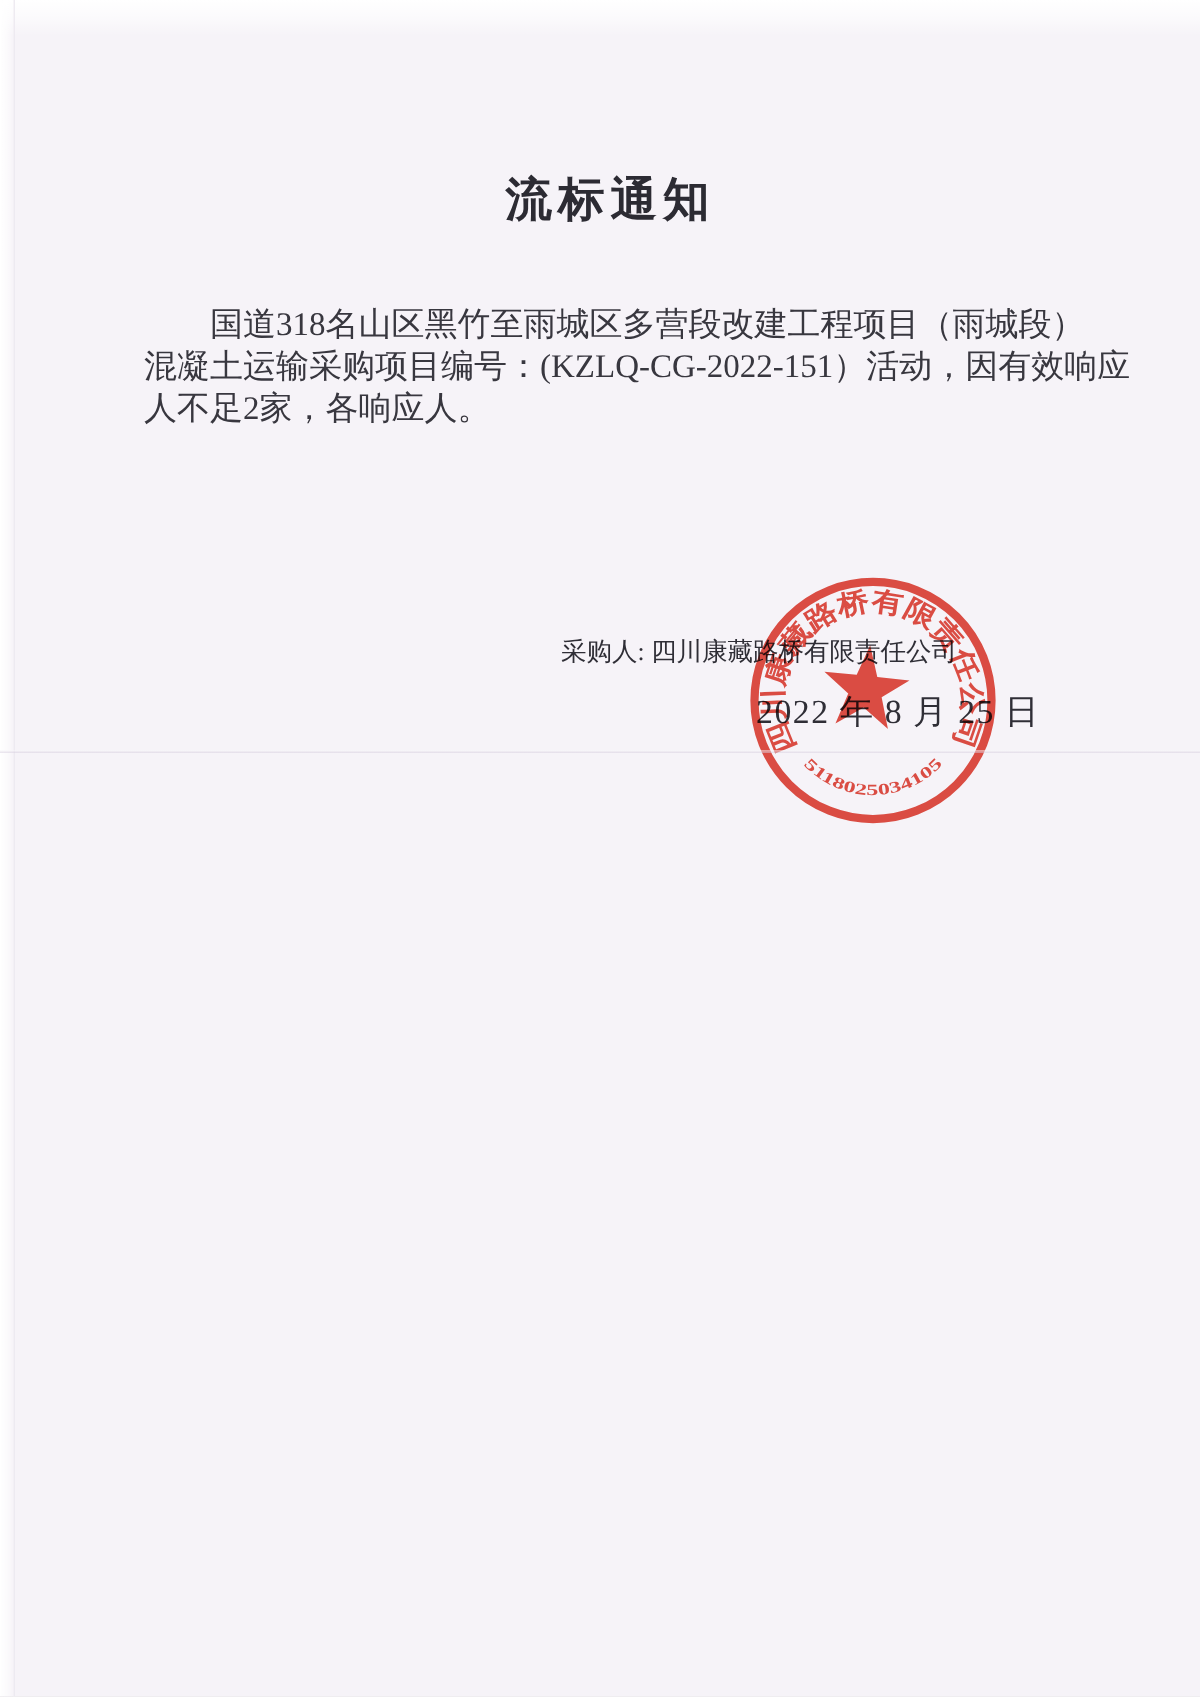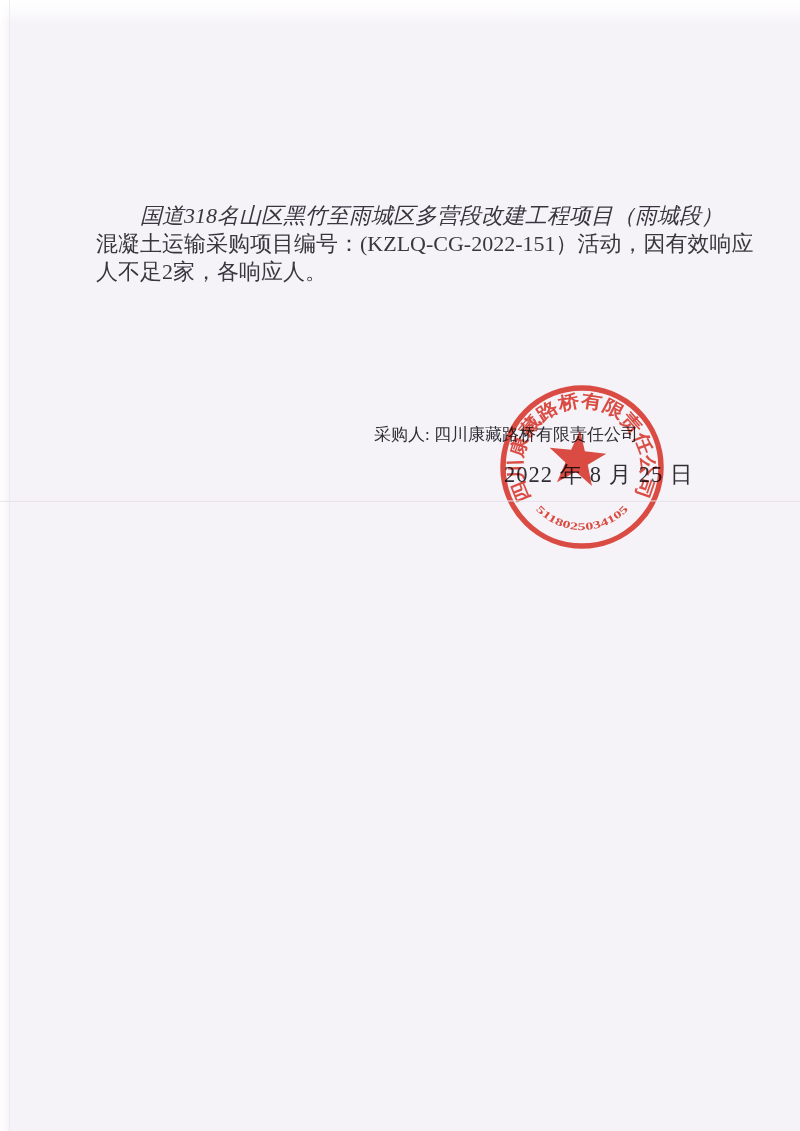--- a/index.html
+++ b/index.html
@@ -34,21 +34,21 @@
     position:absolute;left:96px;top:202px;width:656px;
   }
   .salutation{
     font-size:23px;line-height:30px;margin:0 0 4px 0;
   }
   .body-line{
     font-size:22px;line-height:28px;margin:0;
     color:#38373f;
     white-space:nowrap;
   }
-  .body-line.indent{padding-left:44px;font-style:italic;}
+  .body-line.indent{padding-left:44px;}
   .purchaser-line{
     position:absolute;left:374px;top:420px;
     font-size:17px;line-height:30px;white-space:nowrap;
     color:#2f2e36;
   }
   .date-line{
     position:absolute;left:504px;top:460px;
     font-size:22.5px;line-height:30px;letter-spacing:1px;white-space:nowrap;
     color:#2f2e36;
   }
@@ -68,20 +68,21 @@
   }
 </style>
 </head>
 <body>
 
 <div class="page">
 
   <div class="scan-edge-top"></div>
   <div class="scan-edge-left"></div>
 
+  <h1 class="doc-title">流标通知</h1>
 
   <div class="body-block">
     <p class="body-line indent">国道318名山区黑竹至雨城区多营段改建工程项目（雨城段）</p>
     <p class="body-line">混凝土运输采购项目编号：(KZLQ-CG-2022-151）活动，因有效响应</p>
     <p class="body-line">人不足2家，各响应人。</p>
   </div>
 
   <div class="purchaser-line">采购人: 四川康藏路桥有限责任公司</div>
   <div class="date-line">2022 年 8 月 25 日</div>
 

